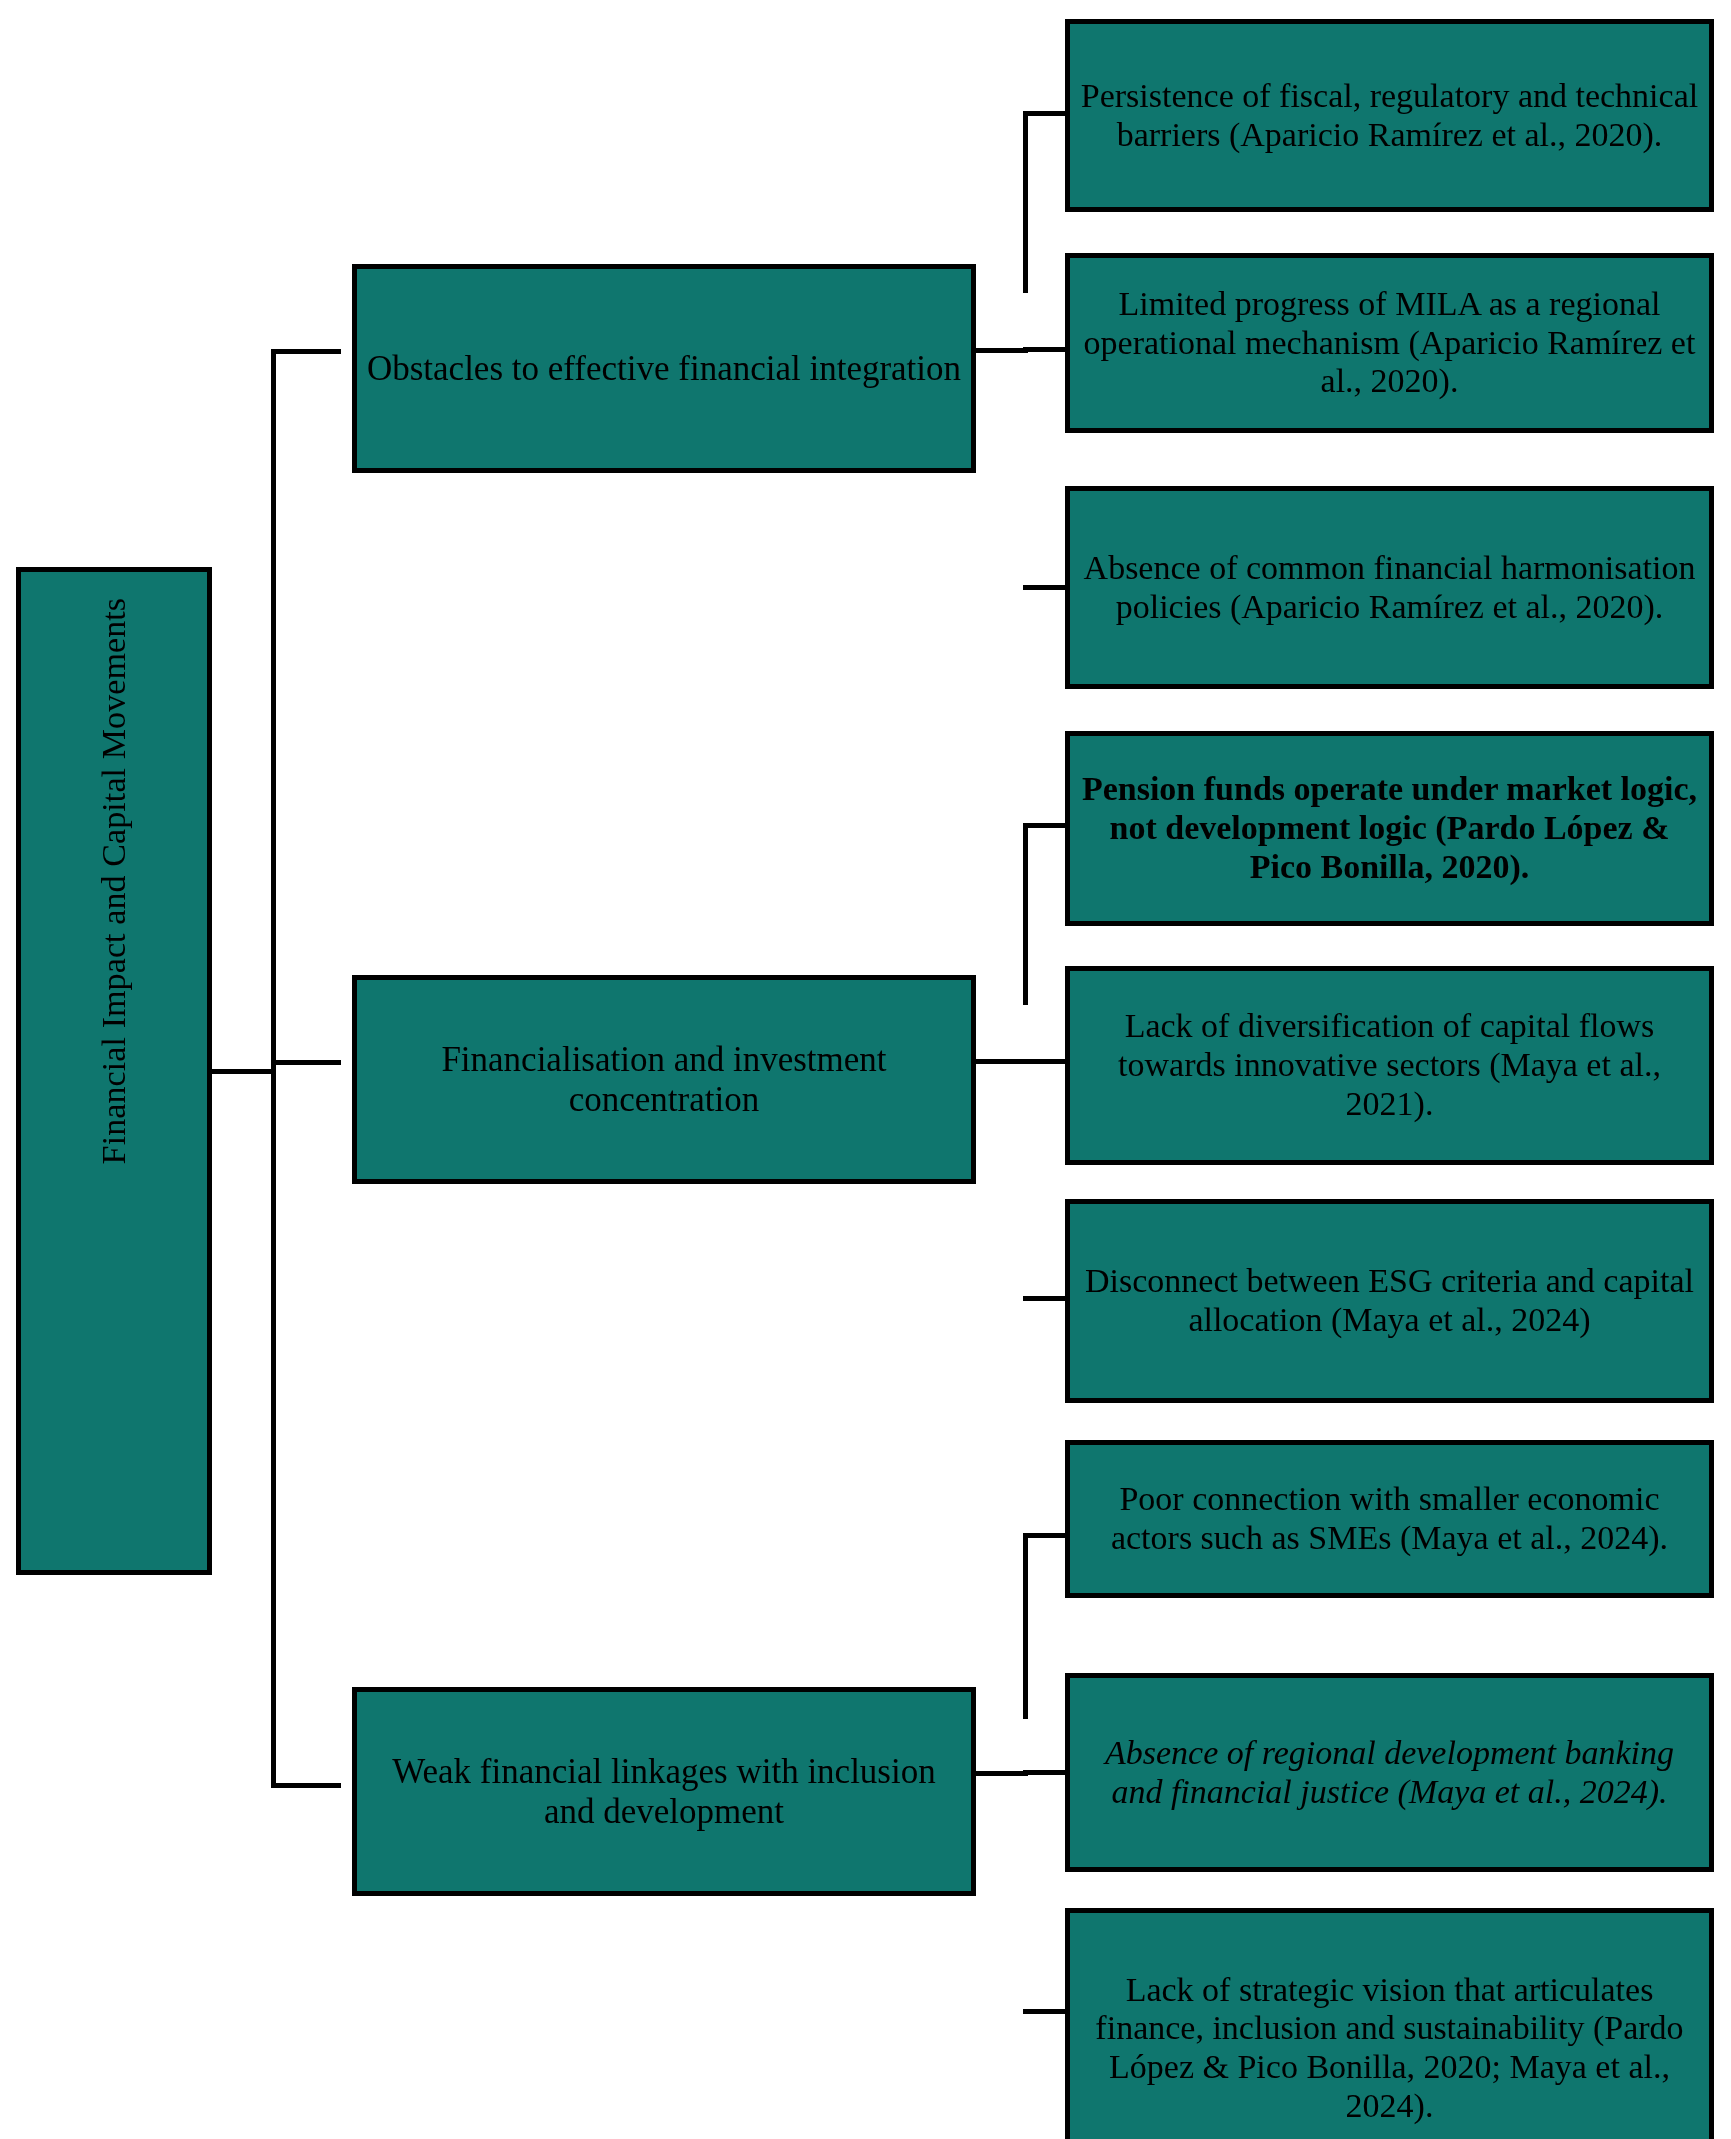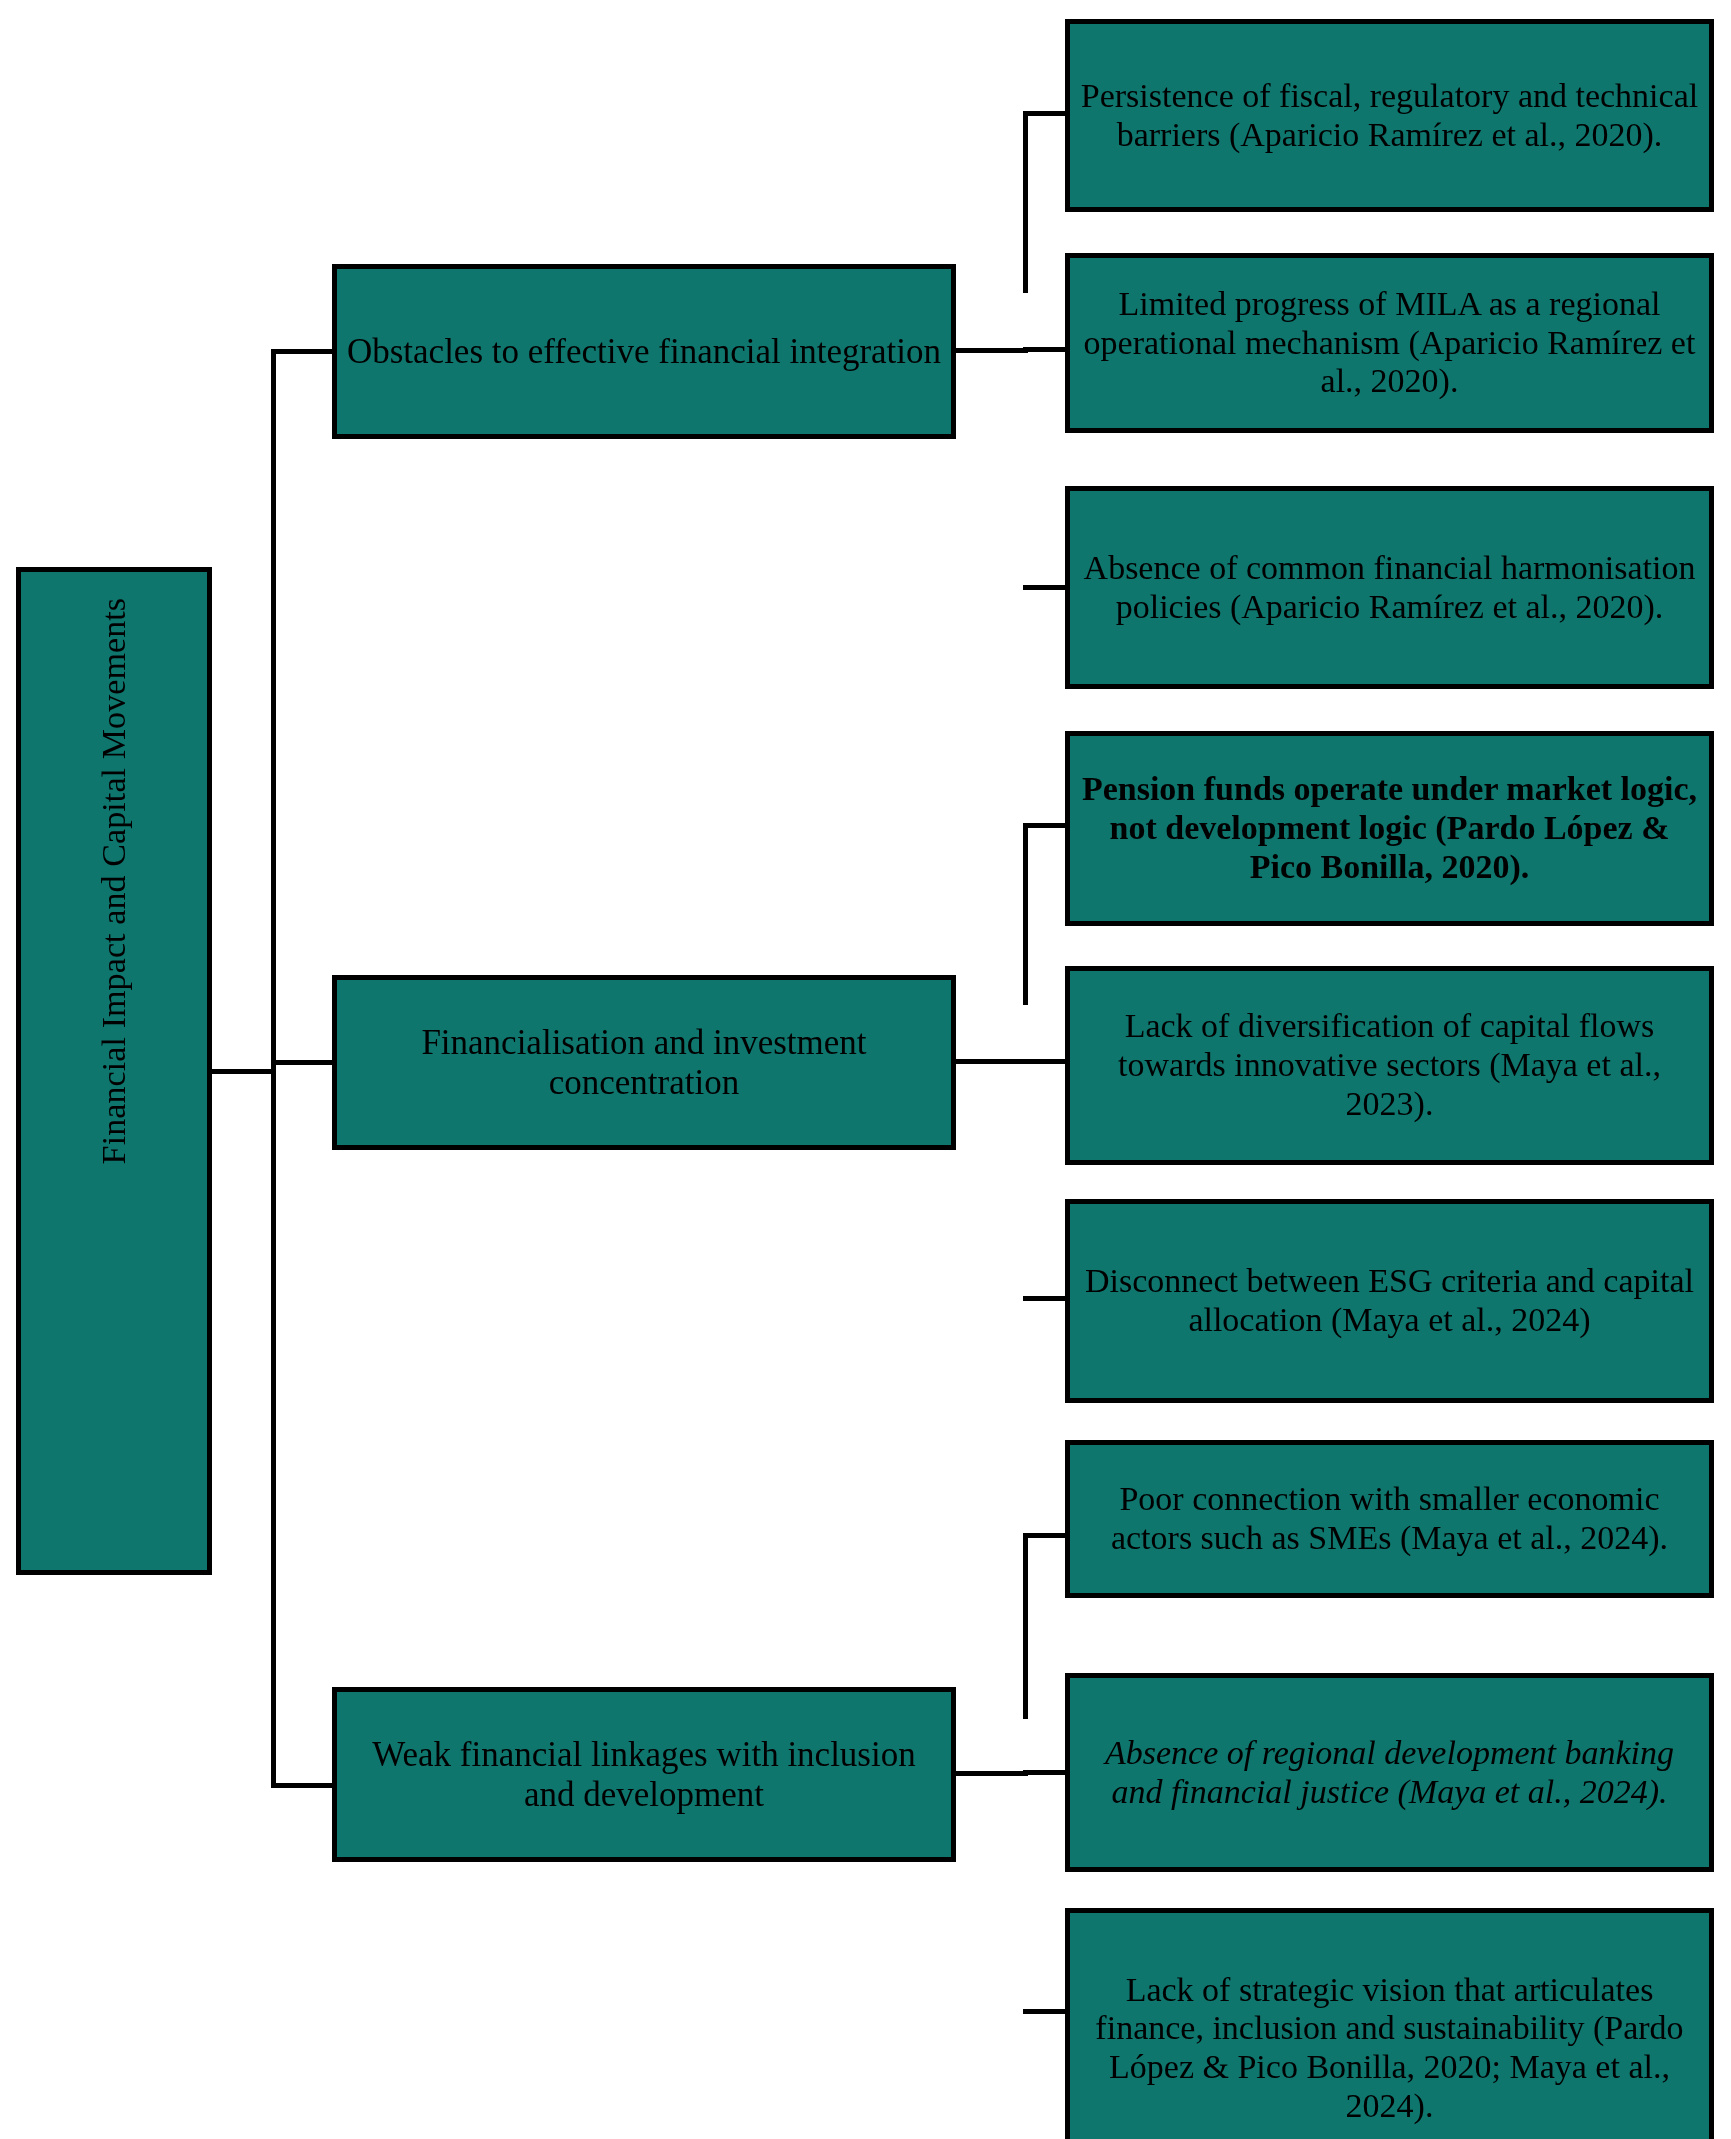--- a/index.html
+++ b/index.html
@@ -43,23 +43,23 @@
   #root-node .txt{
     transform:rotate(-90deg);
     white-space:nowrap;
     font-size:34px;
     letter-spacing:0.1px;
     padding:0;
   }
 
   
   .cat{
-    left:332px;
+    left:352px;
     width:624px;
-    height:175px;
+    height:209px;
     font-size:35px;
   }
   #cat-0{ top:264px; }
   #cat-1{ top:975px; }
   #cat-2{ top:1687px; }
 
   
   .leaf{
     left:1065px;
     width:649px;
@@ -166,21 +166,21 @@
     <span class="txt">Limited progress of MILA as a regional operational mechanism (Aparicio Ramírez et al., 2020).</span>
   </div>
   <div class="node leaf" id="leaf-0-2">
     <span class="txt">Absence of common financial harmonisation policies (Aparicio Ramírez et al., 2020).</span>
   </div>
 
   <div class="node leaf" id="leaf-1-0">
     <span class="txt">Pension funds operate under market logic, not development logic (Pardo López &amp; Pico Bonilla, 2020).</span>
   </div>
   <div class="node leaf" id="leaf-1-1">
-    <span class="txt">Lack of diversification of capital flows towards innovative sectors (Maya et al., 2023).</span>
+    <span class="txt">Lack of diversification of capital flows towards innovative sectors (Maya et al., 2021).</span>
   </div>
   <div class="node leaf" id="leaf-1-2">
     <span class="txt">Disconnect between ESG criteria and capital allocation (Maya et al., 2024)</span>
   </div>
 
   <div class="node leaf" id="leaf-2-0">
     <span class="txt">Poor connection with smaller economic actors such as SMEs (Maya et al., 2024).</span>
   </div>
   <div class="node leaf" id="leaf-2-1">
     <span class="txt">Absence of regional development banking and financial justice (Maya et al., 2024).</span>

